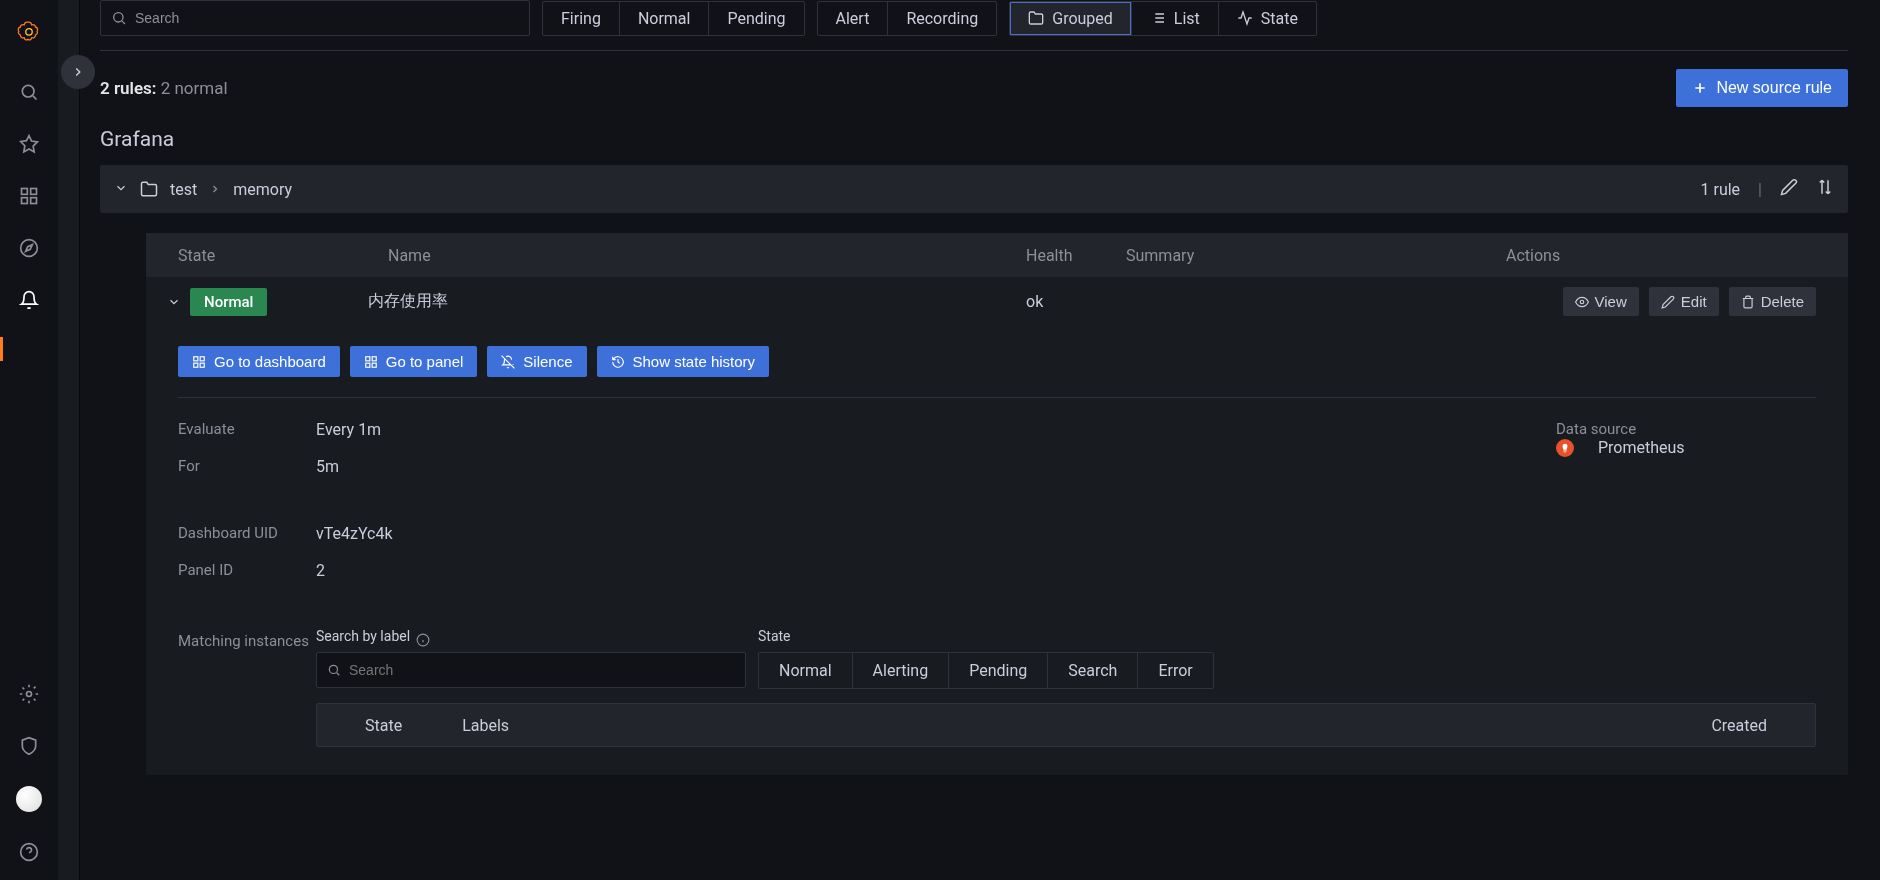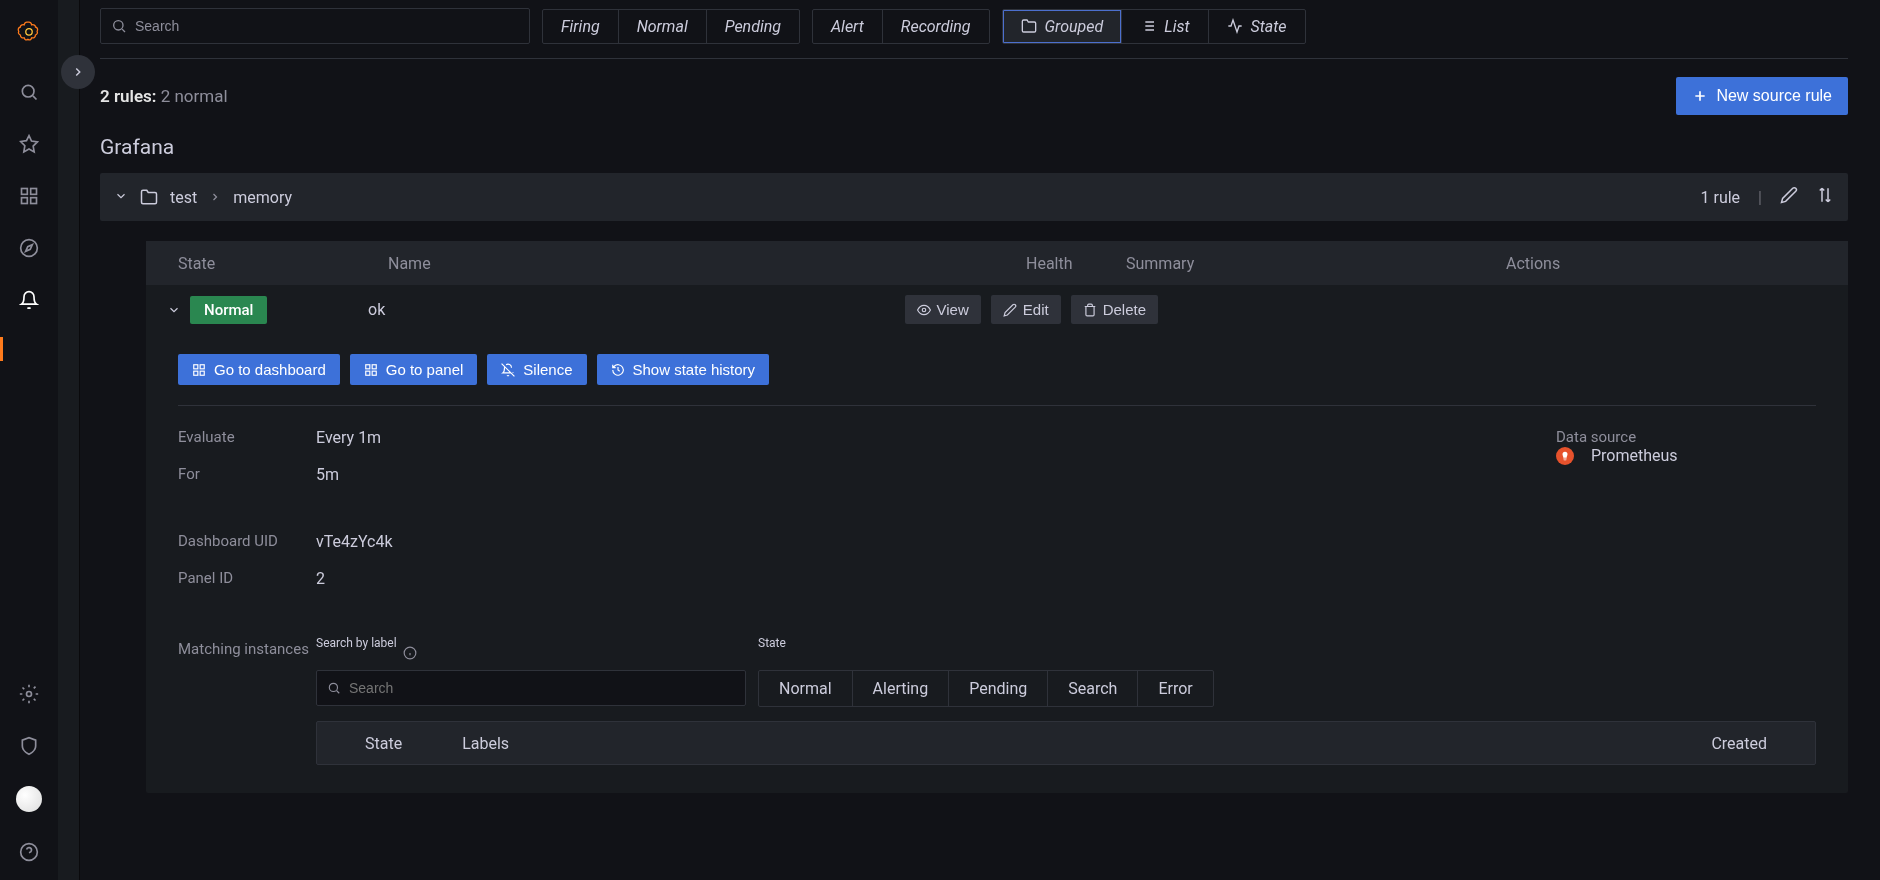--- a/index.html
+++ b/index.html
@@ -8,27 +8,27 @@
 .sidebar-top, .sidebar-bottom { display: flex; flex-direction: column; align-items: center; gap: 28px; }
 .sidebar-top { padding-top: 8px; }
 .sidebar-bottom { padding-bottom: 8px; }
 .logo { width: 36px; height: 36px; display: flex; align-items: center; justify-content: center; }
 .nav-icon { width: 24px; height: 24px; display: flex; align-items: center; justify-content: center; color: #8e8e9b; cursor: pointer; }
 .nav-icon.active { color: #fff; }
 .active-indicator { position: absolute; left: 0; width: 3px; height: 24px; background: #ff7b1c; top: 337px; }
 .avatar { width: 26px; height: 26px; border-radius: 50%; background: radial-gradient(circle at 35% 35%, #fff, #dcdcdc); }
 .drawer-edge { width: 22px; background: #181b1f; border-right: 1px solid #0a0a0c; position: relative; flex-shrink: 0; }
 .drawer-toggle { position: absolute; top: 55px; left: 3px; width: 34px; height: 34px; border-radius: 50%; background: #2f323a; display: flex; align-items: center; justify-content: center; cursor: pointer; }
-.main { flex: 1; padding: 8px 32px 0 20px; overflow-y: auto; }
+.main { flex: 1; padding: 0 32px 0 20px; overflow-y: auto; }
 .top-row { display: flex; align-items: center; gap: 12px; padding-top: 0; }
 .search-box { flex: 0 0 430px; height: 36px; background: #111217; border: 1px solid #2f323a; border-radius: 2px; display: flex; align-items: center; padding: 0 10px; gap: 8px; }
 .search-box input { background: transparent; border: none; color: #ccccdc; font-size: 14px; outline: none; flex: 1; }
 .search-box input::placeholder { color: #8e8e9b; }
 .btn-group { display: flex; border: 1px solid #2f323a; border-radius: 2px; overflow: hidden; }
-.btn-group-item { padding: 7px 18px; color: #ccccdc; font-size: 16px; cursor: pointer; display: flex; align-items: center; gap: 8px; background: transparent; border: none; border-right: 1px solid #2f323a; font-family: inherit; font-style: italic; }
+.btn-group-item { padding: 7px 18px; color: #ccccdc; font-size: 16px; cursor: pointer; display: flex; align-items: center; gap: 8px; background: transparent; border: none; border-right: 1px solid #2f323a; font-family: inherit; }
 .btn-group-item:last-child { border-right: none; }
 .btn-group-item.active-border { background: #22252b; box-shadow: inset 0 0 0 1px #4c6fce; }
 .divider { height: 1px; background: #2f323a; margin: 14px 0 18px; }
 .summary-row { display: flex; justify-content: space-between; align-items: center; margin-bottom: 20px; }
 .summary-text { font-size: 17px; }
 .summary-text .bold { font-weight: 600; color: #e5e5e5; }
 .summary-text .muted { color: #8e8e9b; }
 .btn-primary { background: #3d71d9; color: #fff; padding: 10px 16px; border-radius: 2px; border: none; font-size: 16px; font-weight: 500; display: flex; align-items: center; gap: 8px; cursor: pointer; }
 .section-title { font-size: 21px; color: #ccccdc; margin-bottom: 14px; }
 .group-header { background: #22252b; height: 48px; display: flex; align-items: center; justify-content: space-between; padding: 0 14px; border-radius: 2px; }
@@ -51,27 +51,27 @@
 .expanded-actions { display: flex; gap: 10px; margin-bottom: 20px; }
 .btn-blue { background: #3d71d9; color: #fff; border: none; border-radius: 2px; padding: 7px 14px; font-size: 15px; display: flex; align-items: center; gap: 8px; cursor: pointer; font-weight: 500; }
 .hr { height: 1px; background: #2f323a; margin-bottom: 22px; }
 .detail-grid { display: flex; gap: 0; }
 .detail-left { flex: 1; }
 .detail-right { width: 260px; }
 .detail-row { display: flex; margin-bottom: 18px; font-size: 16px; }
 .detail-label { width: 138px; color: #8e8e9b; font-size: 15px; }
 .detail-value { color: #ccccdc; }
 .detail-subhead { color: #8e8e9b; font-size: 15px; }
-.ds-row { display: flex; align-items: center; gap: 17px; }
+.ds-row { display: flex; align-items: center; gap: 24px; }
 .prom-icon { width: 18px; height: 18px; border-radius: 50%; background: #e6522c; display: flex; align-items: center; justify-content: center; }
 .matching-section { display: flex; gap: 0; margin-top: 30px; }
 .matching-label { width: 138px; color: #8e8e9b; font-size: 15px; line-height: 1.8; }
 .matching-controls { flex: 1; }
 .control-row { display: flex; gap: 12px; margin-bottom: 14px; }
-.control-group label { display: block; font-size: 12px; color: #ccccdc; margin-bottom: 20px; }
+.control-group label { display: block; font-size: 14px; color: #ccccdc; margin-bottom: 8px; }
 .label-row { display: flex; align-items: center; gap: 6px; }
 .search-input-small { width: 430px; height: 36px; background: #111217; border: 1px solid #2f323a; border-radius: 2px; display: flex; align-items: center; padding: 0 10px; gap: 8px; }
 .search-input-small input { background: transparent; border: none; outline: none; color: #ccccdc; font-size: 14px; flex: 1; }
 .state-filters { display: flex; border: 1px solid #2f323a; border-radius: 2px; }
 .state-filter { padding: 8px 20px; font-size: 16px; color: #ccccdc; cursor: pointer; border-right: 1px solid #2f323a; }
 .state-filter:last-child { border-right: none; }
 .instances-head { background: #22252b; height: 44px; border: 1px solid #2f323a; border-radius: 2px; display: flex; align-items: center; padding: 0 48px; font-size: 16px; color: #ccccdc; justify-content: space-between; }
 .instances-left { display: flex; gap: 60px; }
 svg { flex-shrink: 0; }
 </style>
@@ -239,20 +239,21 @@
       <div class="col-summary">Summary</div>
       <div class="col-actions">Actions</div>
     </div>
     <div class="rule-row">
       <div class="chev">
           <svg width="14" height="14" viewBox="0 0 24 24" fill="none" stroke="#ccccdc" stroke-width="2">
             <path d="m6 9 6 6 6-6"></path>
           </svg>
         </div>
       <div class="col-state" style="width:178px"><span class="badge-normal">Normal</span></div>
+      <div class="col-name">内存使用率</div>
       <div class="col-health">ok</div>
       <div class="col-summary"></div>
       <div class="action-buttons">
         <button class="btn-small">
             <svg width="14" height="14" viewBox="0 0 24 24" fill="none" stroke="currentColor" stroke-width="2">
               <path d="M1 12s4-8 11-8 11 8 11 8-4 8-11 8-11-8-11-8z"></path>
               <circle cx="12" cy="12" r="3"></circle>
             </svg>
             <span>View</span>
           </button>

